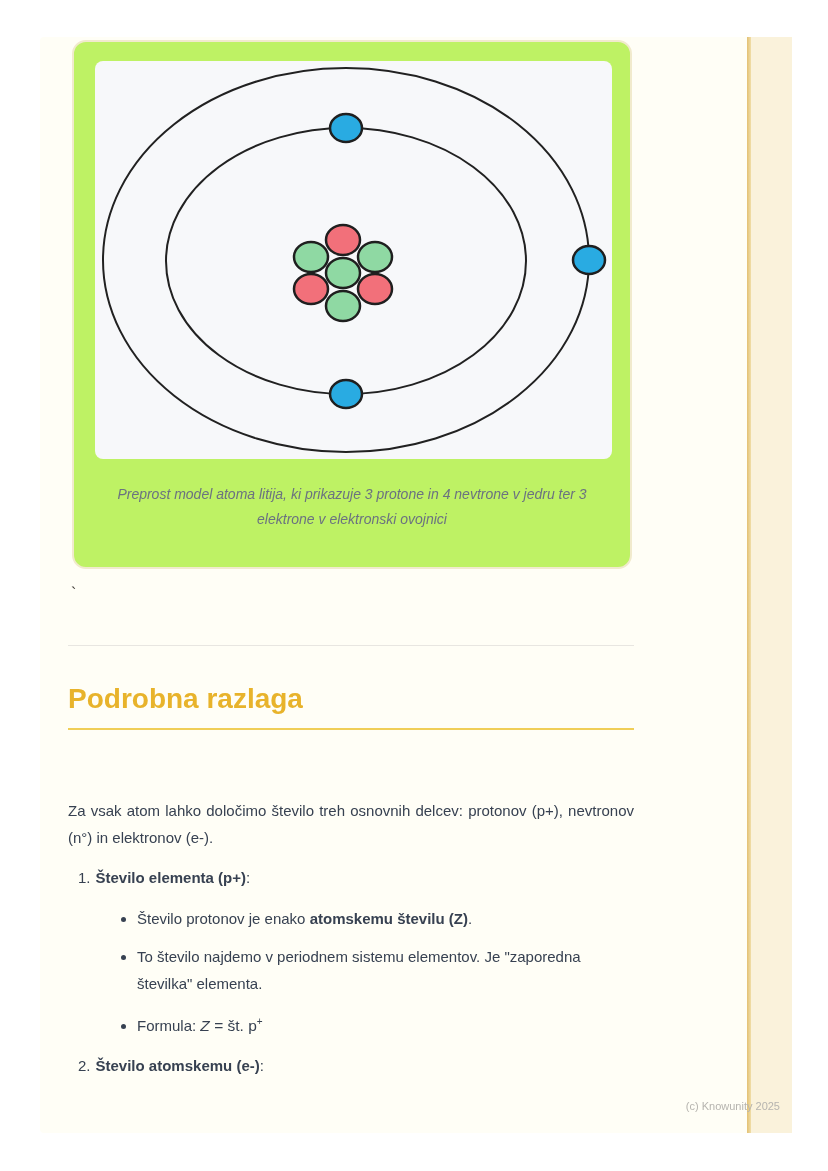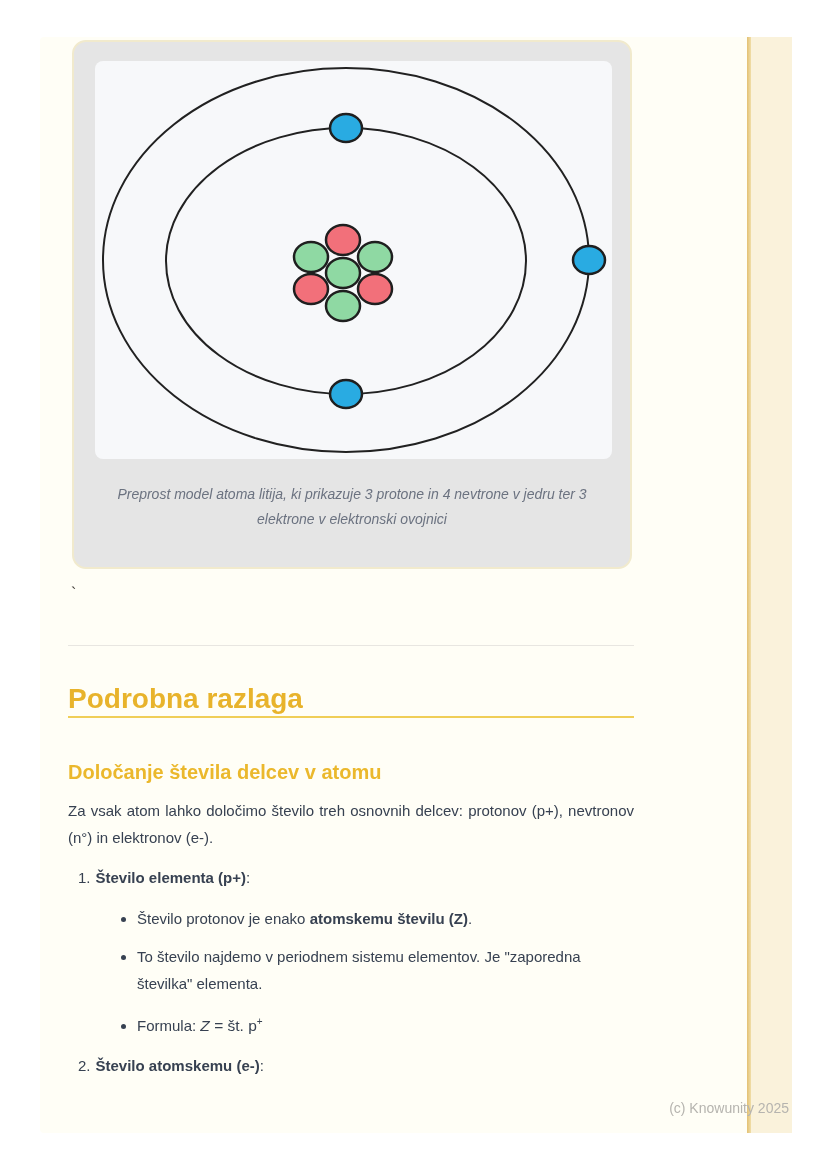--- a/index.html
+++ b/index.html
@@ -7,57 +7,57 @@
     font-family: "Liberation Sans", sans-serif; position: relative; overflow: hidden; }
 
   .page { position: absolute; left: 40px; top: 37px; width: 752px; height: 1096px;
     background: #FFFEF6; border-radius: 4px; }
   .accent-line { position: absolute; left: 707px; top: 0; width: 4px; height: 100%;
     background: linear-gradient(to right,#E3C073,#F0DEA8); }
   .margin-strip { position: absolute; left: 711px; top: 0; width: 41px; height: 100%;
     background: #FAF2DB; }
 
   .figure-card { position: absolute; left: 32px; top: 3px; width: 560px; height: 529px;
-    background: #e5e5e5; border: 2px solid #F1EACD; border-radius: 14px; }
+    background: #bef264; border: 2px solid #F1EACD; border-radius: 14px; }
   .diagram { position: absolute; left: 21px; top: 19px; width: 517px; height: 398px;
     background: #F7F8FA; border-radius: 8px; }
   .diagram svg { display:block; width: 517px; height: 398px; }
   .figure-caption { position: absolute; left: 0; top: 440px; width: 100%;
     padding: 0 28px; text-align: center; font-style: italic;
     font-size: 14px; line-height: 25px; color: #6B7280; }
 
   .stray { position: absolute; left: 31px; top: 548px; font-size: 16px; color: #44403C; }
 
   .divider { position: absolute; left: 28px; top: 608px; width: 566px; height: 0;
     border-top: 1px solid #E8E6E1; }
 
   .h1 { position: absolute; left: 28px; top: 645px; width: 566px;
     font-size: 28px; line-height: 34px; font-weight: 700; color: #E8B32B;
-    border-bottom: 2px solid #F0CE57; }
+    padding-bottom: 12px; border-bottom: 2px solid #F0CE57; }
   .h2 { position: absolute; left: 28px; top: 723px; width: 566px;
     font-size: 20px; line-height: 25px; font-weight: 700; color: #EBB82C; }
 
   .intro { position: absolute; left: 28px; top: 760px; width: 566px;
     font-size: 15px; line-height: 27px; color: #374151; text-align: justify; }
 
   .list-block { position: absolute; left: 28px; top: 829px; width: 566px;
     font-size: 15px; color: #374151; }
   .num-item { display: flex; margin-left: 10px; line-height: 24px; }
   .num-item .num { margin-right: 5px; }
   .num-item .name { font-weight: 700; }
   .bullets { margin: 15px 0 15px 0; padding-left: 69px; width: 530px; }
   .bullets li { line-height: 27px; margin-bottom: 11px; }
   .bullets li::marker { color: #374151; }
   .b-bold { font-weight: 700; text-align: right; }
   .math { font-family: Liberation Sans, sans-serif; font-size: 15.5px; }
   .math .mvar { font-style: italic; }
   .math sup { font-size: 10px; }
 
-  .watermark { position: absolute; top: 1063px; right: 3px;
-    font-size: 14px; color: #B6B4AF; z-index: 5; }
+  .watermark { position: absolute; top: 1063px; right: 12px;
+    font-size: 11px; color: #B6B4AF; z-index: 5; }
 </style>
 </head>
 <body>
 
 <div class="page">
 
   <div class="accent-line"></div>
   <div class="margin-strip"></div>
 
   <div class="figure-card">
@@ -79,21 +79,20 @@
     </div>
     <div class="figure-caption">Preprost model atoma litija, ki prikazuje 3 protone in 4 nevtrone v jedru ter 3 elektrone v elektronski ovojnici</div>
   </div>
 
   <div class="stray">`</div>
 
   <div class="divider"></div>
 
   <div class="h1">Podrobna razlaga</div>
 
-  <div class="h2">Določanje števila delcev v atomu</div>
 
   <div class="intro">Za vsak atom lahko določimo število treh osnovnih delcev: protonov (p+), nevtronov (n°) in elektronov (e-).</div>
 
   <div class="list-block">
 
     <div class="num-item">
       <span class="num">1.</span>
       <span><span class="name">Število elementa (p+)</span><span>:</span></span>
     </div>
 

